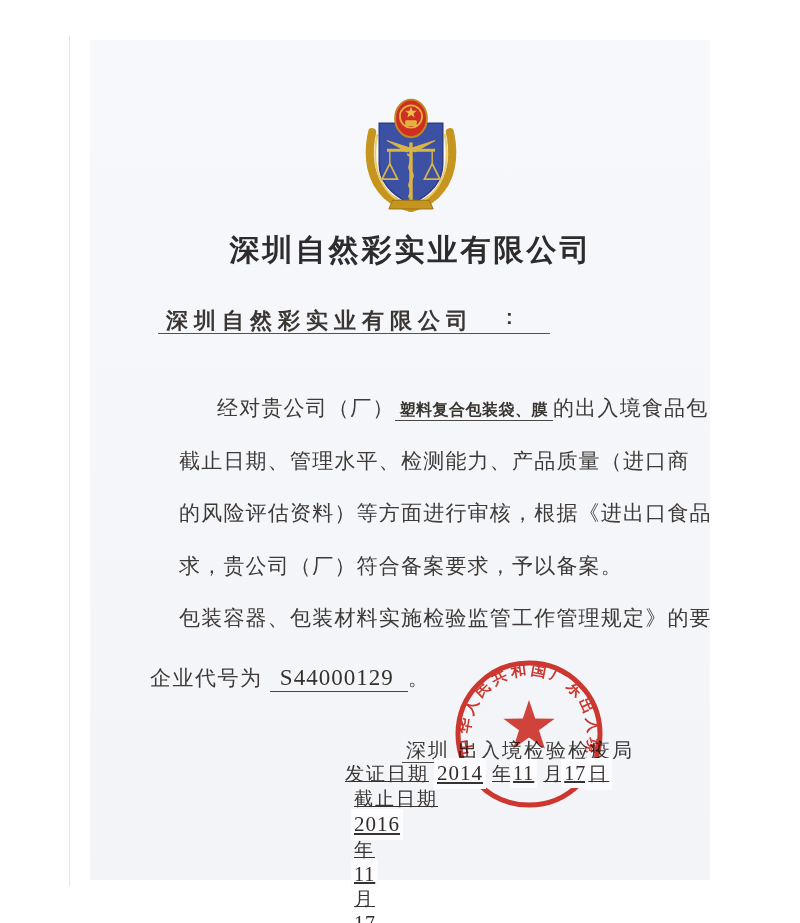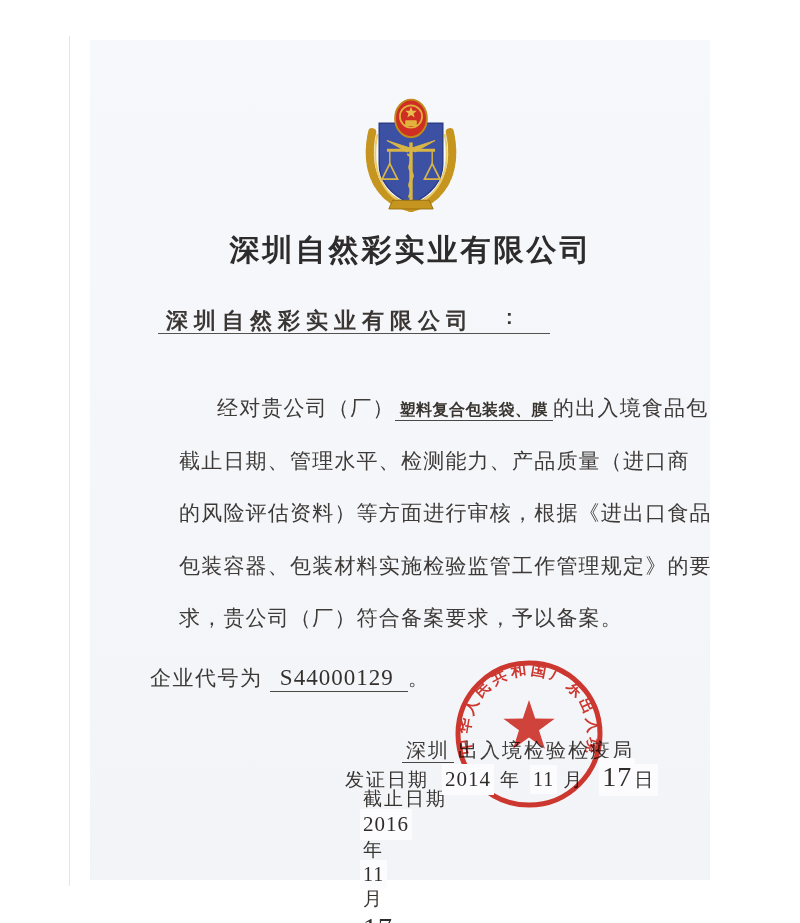--- a/index.html
+++ b/index.html
@@ -44,28 +44,28 @@
                 letter-spacing:1px; border-bottom:1.6px solid #4a4744;
                 padding:0 14px 1px 10px; color:#33302d; }
 
   
   .issuer-line { position:absolute; top:697px; left:312px; font-size:20px;
                  letter-spacing:2px; color:#3d3a38; white-space:nowrap; }
   .issuer-city { border-bottom:1.6px solid #4a4744; padding:0 4px 1px 4px; }
   .issuer-name { margin-left:4px; }
 
   .date-row { position:absolute; left:255px; display:flex; align-items:baseline;
-              font-size:19px; letter-spacing:2px; color:#363330; white-space:nowrap; }
+              font-size:19px; letter-spacing:2px; color:#363330; white-space:nowrap;text-decoration:underline; }
   .date-row.issue  { top:721px; }
   .date-row.expiry { top:746px;flex-direction:column; }
   .num { font-family:"Liberation Serif","DejaVu Serif",serif; letter-spacing:1px;
          color:#2f2c29; }
-  .yr  { font-size:21px; margin-left:16px; }
-  .mo  { font-size:20px; margin-left:12px; }
-  .dy  { font-size:28px; margin-left:18px; }
+  .yr  { font-size:21px; margin-left:8px; }
+  .mo  { font-size:20px; margin-left:0; }
+  .dy  { font-size:20px; }
   .suf { margin-left:9px; }
   .suf.tight { margin-left:2px; }
   .patch { position:relative; z-index:6; background:#fcfcfe;
            box-shadow:0 0 0 3px #fcfcfe; }
 
   
   .seal { position:absolute; left:349px; top:604px; width:180px; height:180px;
           z-index:5; mix-blend-mode:multiply; opacity:0.92; }
 </style>
 </head>
@@ -110,22 +110,22 @@
       <span class="company">深圳自然彩实业有限公司</span>
       <span class="colon">:</span>
     </div>
 
     <div class="para">
       <div class="pline indent">
         <span>经对贵公司（厂）</span><span class="product-underline">塑料复合包装袋、膜</span><span>的出入境食品包</span>
       </div>
       <div class="pline">截止日期、管理水平、检测能力、产品质量（进口商</div>
       <div class="pline">的风险评估资料）等方面进行审核，根据《进出口食品</div>
+      <div class="pline">求，贵公司（厂）符合备案要求，予以备案。</div>
       <div class="pline">包装容器、包装材料实施检验监管工作管理规定》的要</div>
-      <div class="pline">求，贵公司（厂）符合备案要求，予以备案。</div>
     </div>
 
     <div class="code-line">
       <span>企业代号为</span>
       <span class="code-value">S44000129</span><span>。</span>
     </div>
 
     <div class="issuer-line">
       <span class="issuer-city">深圳</span><span class="issuer-name">出入境检验检疫局</span>
     </div>

